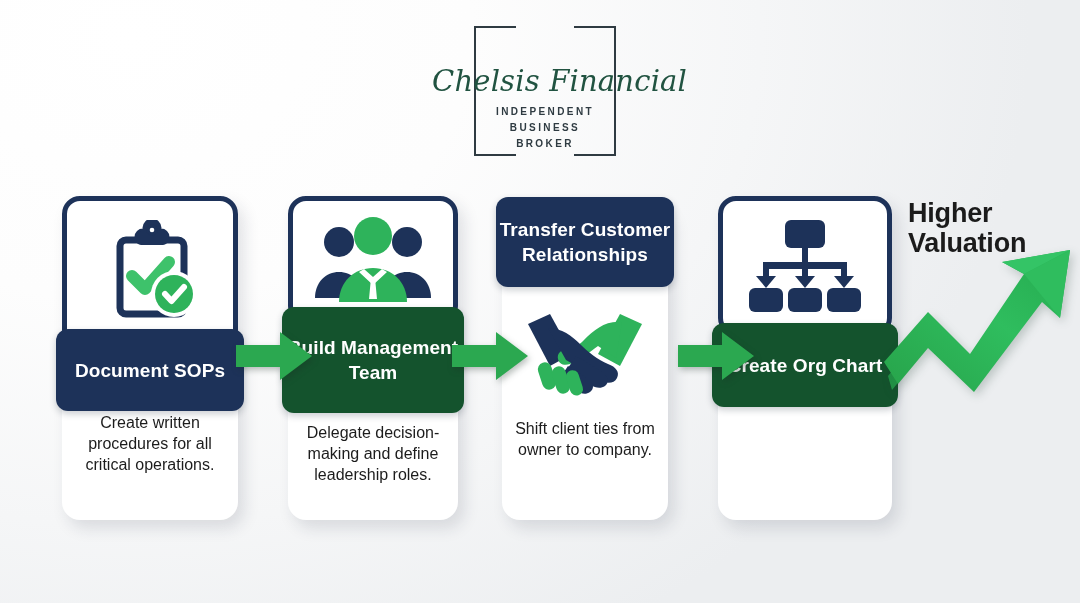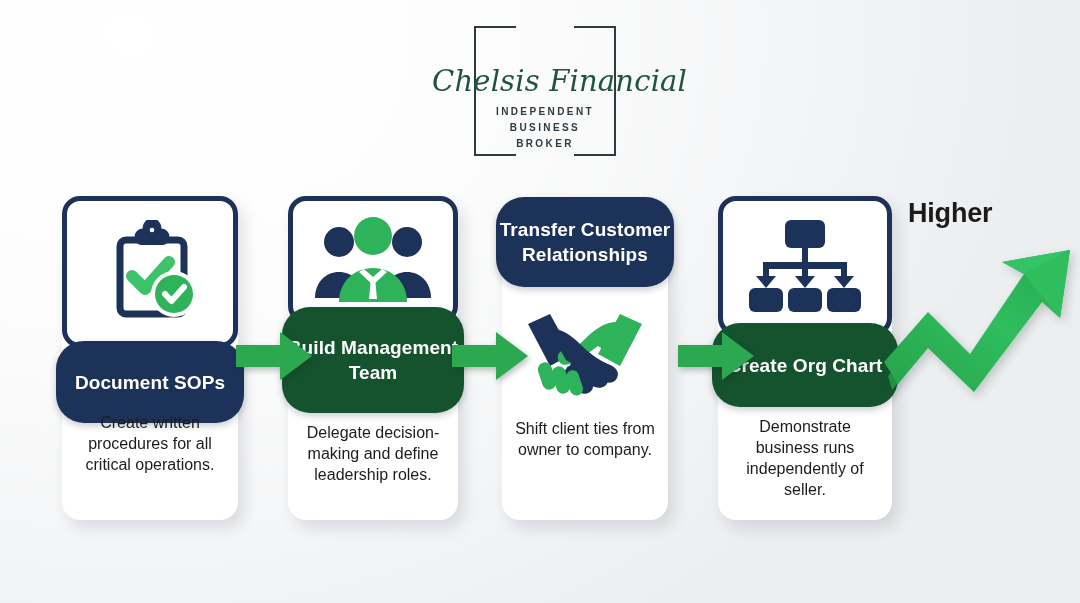--- a/index.html
+++ b/index.html
@@ -87,21 +87,21 @@
     background: #ffffff;
     border: 5px solid #1d3259;
     border-radius: 18px;
     box-sizing: border-box;
   }
   .card-band {
     position: absolute;
     display: flex;
     align-items: center;
     justify-content: center;
-    border-radius: 28px;
+    border-radius: 12px;
     color: #ffffff;
     font-weight: 700;
     font-size: 19px;
     line-height: 25px;
     text-align: center;
     letter-spacing: 0.1px;
     box-shadow: 0 3px 7px rgba(20,30,50,0.22);
   }
   .band-navy  { background: #1d3259; }
   .band-green { background: #14532d; }
@@ -181,21 +181,21 @@
           <rect x="38" y="11" width="32" height="14" rx="5" fill="#1d3259"></rect>
           <circle cx="54" cy="10" r="5.5" fill="#1d3259"></circle>
           <circle cx="54" cy="10" r="2.3" fill="#ffffff"></circle>
           <path d="M34 56 l13 13 l24-27" fill="none" stroke="#3ec26b" stroke-width="12" stroke-linecap="round" stroke-linejoin="round"></path>
           <circle cx="76" cy="74" r="23" fill="#ffffff"></circle>
           <circle cx="76" cy="74" r="19" fill="#2eb35b"></circle>
           <path d="M67 74 l6.5 7 l12.5-14" fill="none" stroke="#ffffff" stroke-width="6" stroke-linecap="round" stroke-linejoin="round"></path>
         </svg>
       </div>
     </div>
-    <div class="card-band band-navy" style="left:-6px; width:188px; top:133px; height:82px;margin-top:12px;">
+    <div class="card-band band-navy" style="left:-6px; width:188px; top:133px; height:82px;">
       <span>Document SOPs</span>
     </div>
     <div class="card-desc" style="top:216px;">Create written procedures for all critical operations.</div>
   </div>
 
   <div class="flow-arrow" style="left:236px; top:332px; width:76px; height:48px;">
     <svg width="76" height="48" viewBox="0 0 76 48">
       <path d="M0 13 H44 V0 L76 24 L44 48 V35 H0 Z" fill="#2ba850"></path>
     </svg>
   </div>
@@ -277,25 +277,25 @@
           <path d="M101 72 l-10-12 h20z" fill="#1d3259"></path>
           <rect x="6" y="72" width="34" height="24" rx="6" fill="#1d3259"></rect>
           <rect x="45" y="72" width="34" height="24" rx="6" fill="#1d3259"></rect>
           <rect x="84" y="72" width="34" height="24" rx="6" fill="#1d3259"></rect>
         </svg>
       </div>
     </div>
     <div class="card-band band-green" style="left:-6px; width:186px; top:127px; height:84px;">
       <span>Create Org Chart</span>
     </div>
-    <div class="card-desc" style="top:220px;">Demonstrate business runs independently of seller.</div>
   </div>
 
   <div id="outcome-label">
     <div>Higher</div>
+    <div>Valuation</div>
   </div>
 
   <div id="outcome-arrow">
     <svg width="196" height="160" viewBox="0 0 196 160">
       <defs>
         <linearGradient id="gArrow" x1="0" y1="1" x2="1" y2="0">
           <stop offset="0%" stop-color="#27a34a"></stop>
           <stop offset="55%" stop-color="#2fbd5e"></stop>
           <stop offset="100%" stop-color="#24a94e"></stop>
         </linearGradient>

